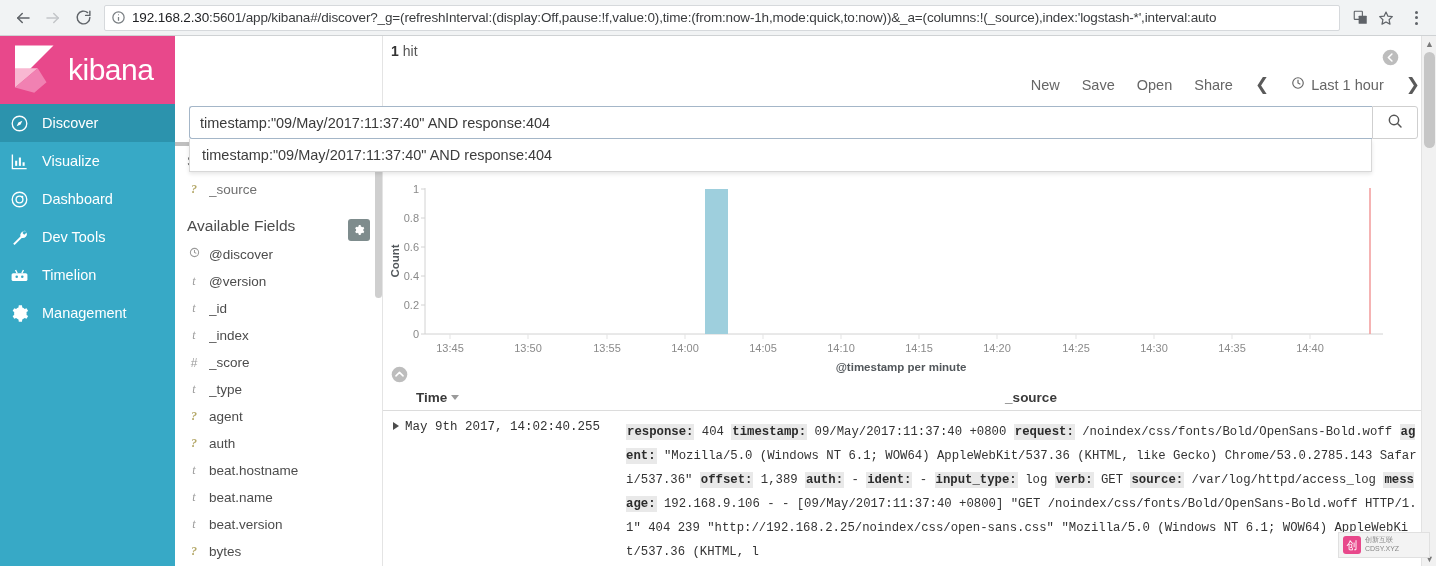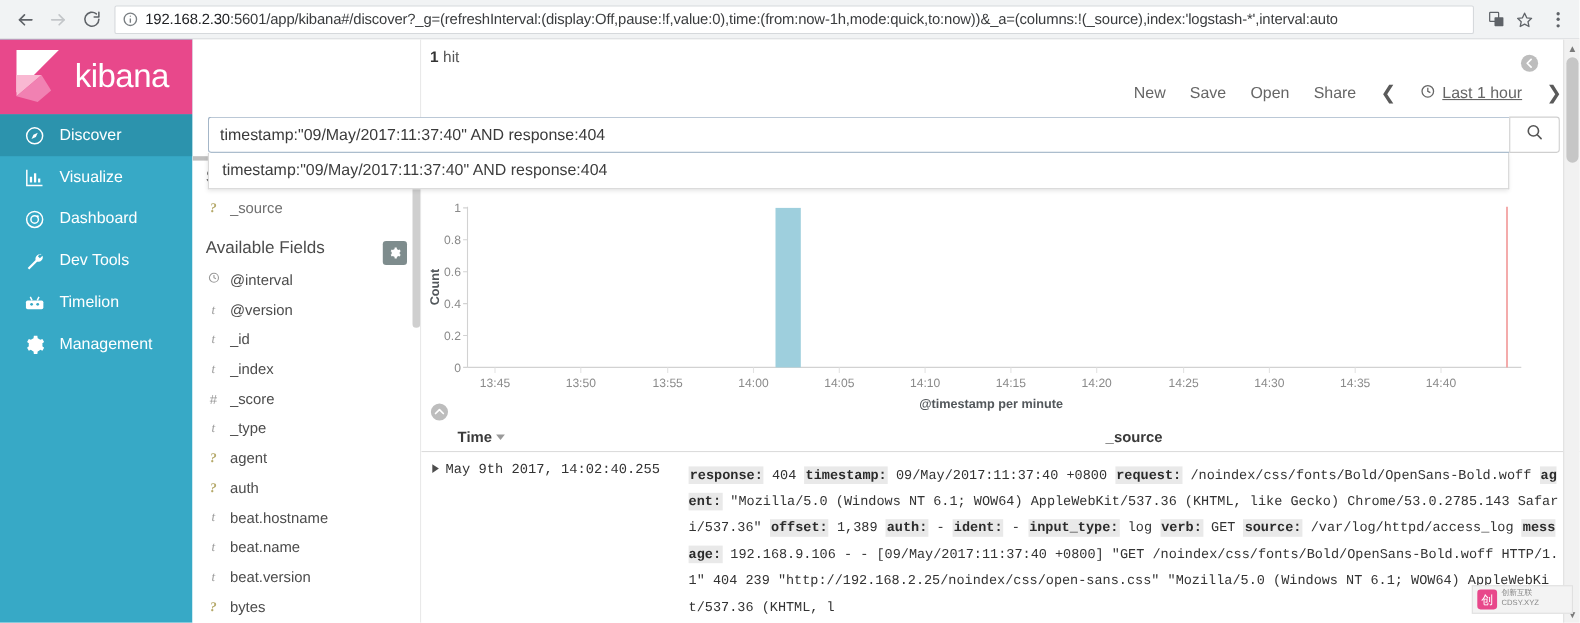--- a/index.html
+++ b/index.html
@@ -92,21 +92,21 @@
   #brand-name {
     color: #ffffff;
     font-size: 30px;
     letter-spacing: -0.5px;
     margin-left: 4px;
     font-weight: 400;
   }
   .nav-item {
     height: 38px;
     display: flex; align-items: center;
-    padding-left: 20px;
+    padding-left: 8px;
     color: #ffffff;
     font-size: 14.5px;
     cursor: pointer;
   }
   .nav-item.active { background: #2c93ad; }
   .nav-item .nav-ico {
     width: 22px; height: 22px;
     margin-right: 12px;
     flex: 0 0 auto;
     display: flex; align-items: center; justify-content: center;
@@ -190,21 +190,20 @@
     display: flex; align-items: center;
     gap: 22px;
     font-size: 14.5px;
     color: #666;
     z-index: 25;
   }
   #top-actions .act { cursor: pointer; }
   #time-picker {
     display: flex; align-items: center; gap: 6px;
     cursor: pointer;
-    text-decoration: underline;
   }
   .chev { color: #5a5a5a; font-size: 17px; cursor: pointer; }
 
   
   #search-area {
     position: absolute;
     top: 70px; left: 189px;
     width: 1229px;
     z-index: 30;
   }
@@ -543,21 +542,21 @@
       </div>
 
       <div>
         <div class="field-row">
           <span class="field-type date">
             <svg width="11" height="11" viewBox="0 0 24 24" fill="none" stroke="#9a9a9a" stroke-width="2.2">
                 <circle cx="12" cy="12" r="9"></circle>
                 <polyline points="12,6.5 12,12 16,14"></polyline>
               </svg>
           </span>
-          <span class="field-name">@interval</span>
+          <span class="field-name">@discover</span>
         </div>
         <div class="field-row">
           <span class="field-type">t</span>
           <span class="field-name">@version</span>
         </div>
         <div class="field-row">
           <span class="field-type">t</span>
           <span class="field-name">_id</span>
         </div>
         <div class="field-row">

